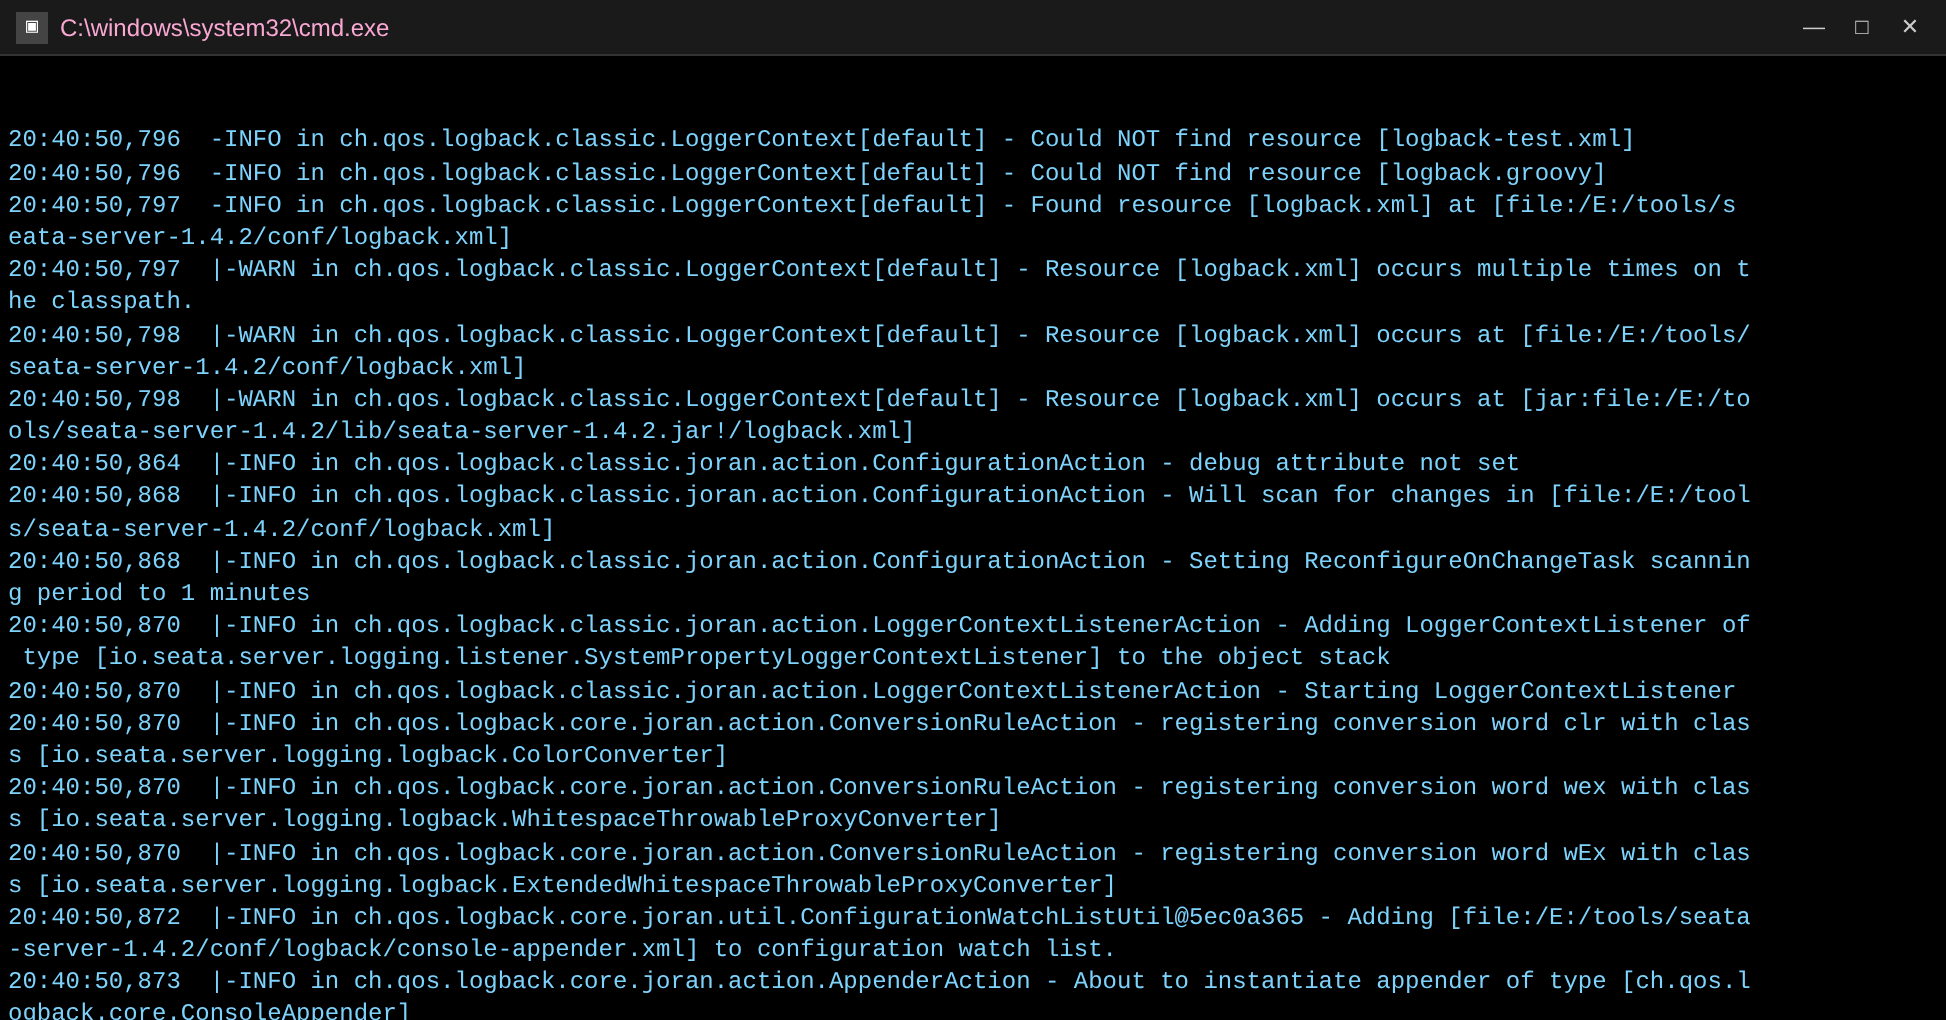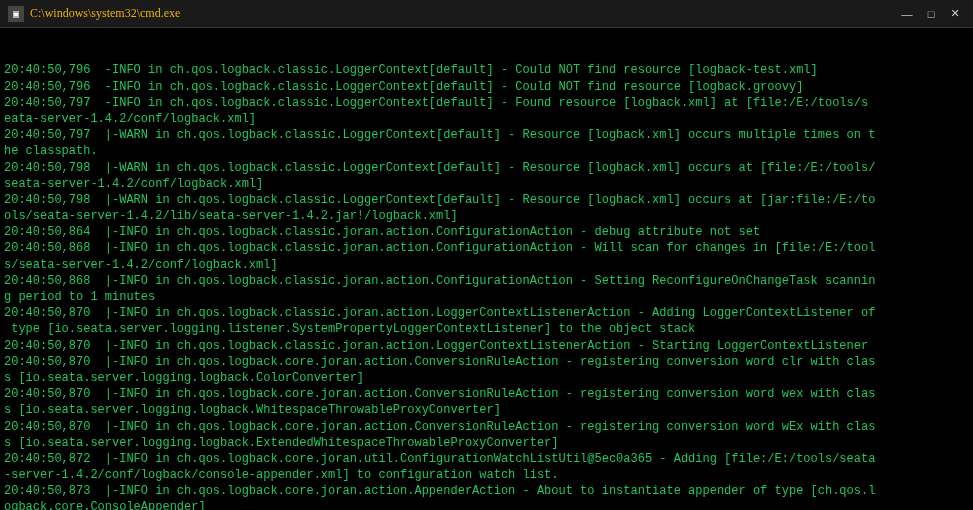--- a/index.html
+++ b/index.html
@@ -38,23 +38,23 @@
       width: 16px;
       height: 16px;
       background: #444;
       display: flex;
       align-items: center;
       justify-content: center;
       font-size: 10px;
     }
 
     .title-bar-title {
-      color: #eab308;
+      color: #f9a8d4;
       font-size: 12px;
-      font-family: Liberation Serif, serif;
+      font-family: Liberation Sans, sans-serif;
     }
 
     .title-bar-controls {
       display: flex;
       gap: 4px;
     }
 
     .tb-btn {
       width: 20px;
       height: 20px;
@@ -63,21 +63,21 @@
       justify-content: center;
       font-size: 11px;
       color: #ccc;
       cursor: pointer;
       background: transparent;
       border: none;
     }
 
     .console-area {
       background: #000;
-      color: #22c55e;
+      color: #7dd3fc;
       padding: 2px 4px;
       height: calc(510px - 28px);
       overflow: hidden;
       font-family: 'Courier New', Courier, monospace;
       font-size: 12px;
       line-height: 1.35;
       white-space: pre;
     }
 
     .log-line {

